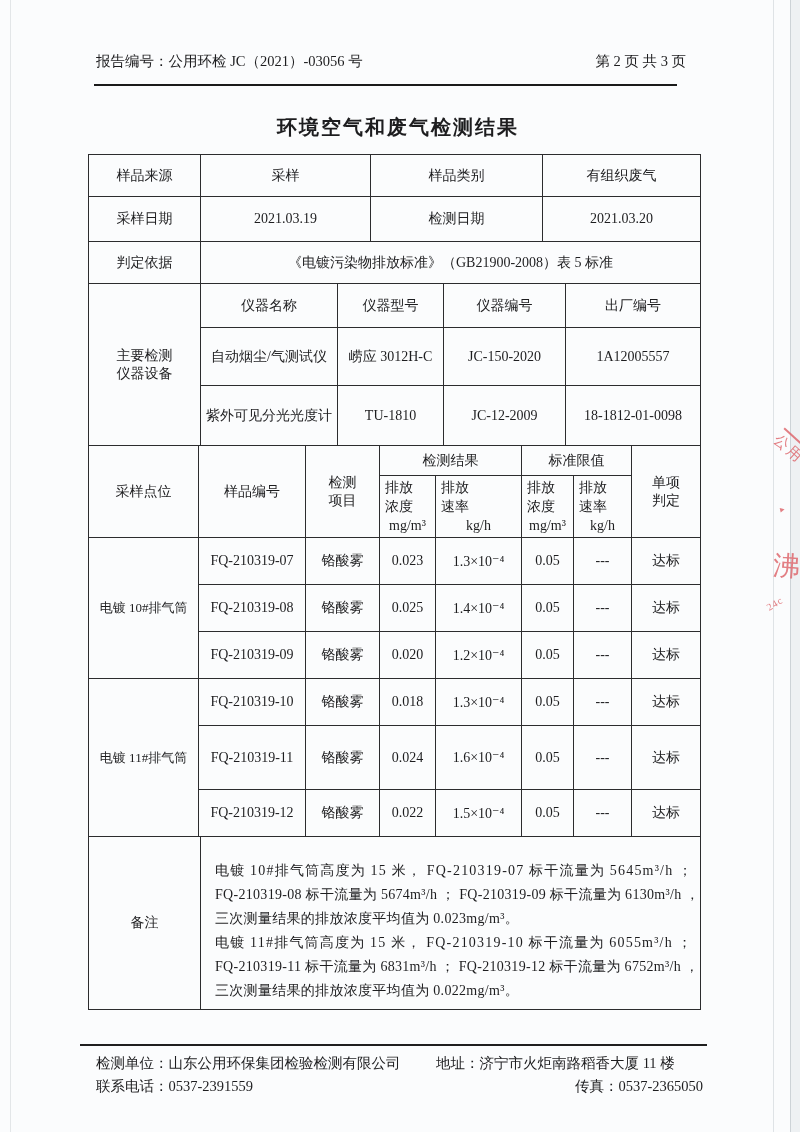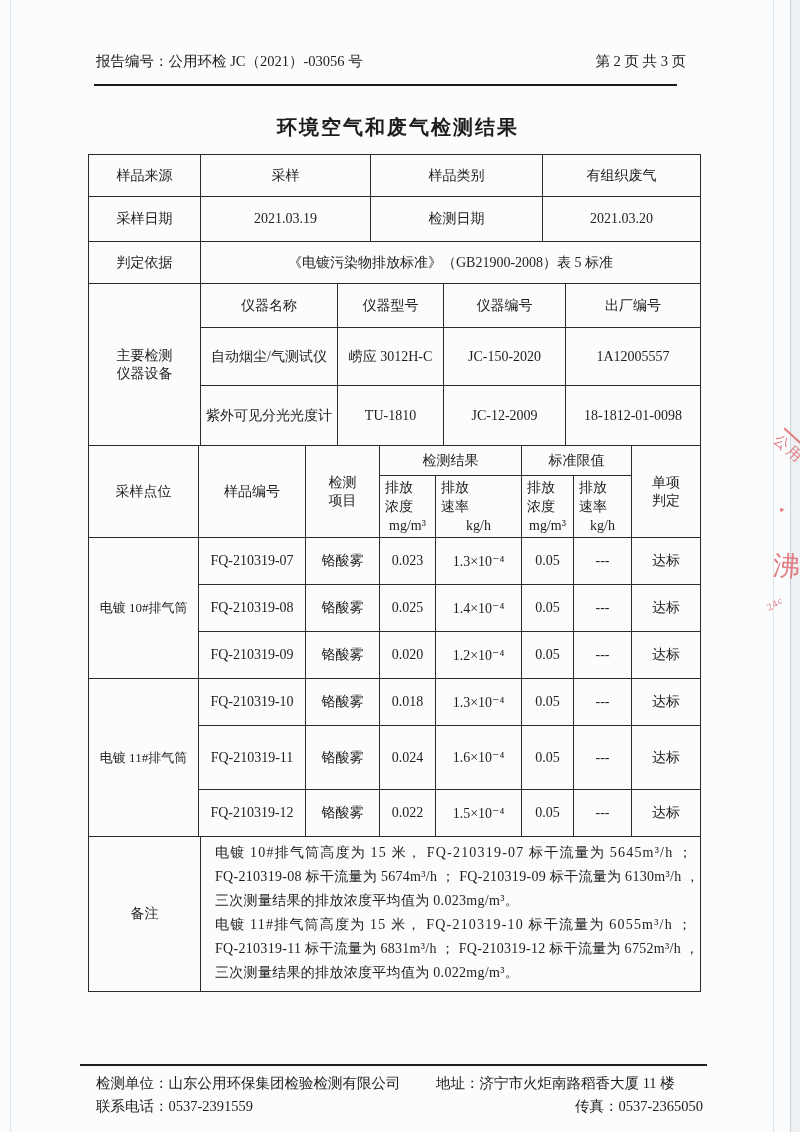--- a/index.html
+++ b/index.html
@@ -21,25 +21,25 @@
   .doc-title { position: absolute; top: 110px; left: 88px; width: 612px; margin: 4px; text-align: center; font-size: 20px; font-weight: bold; letter-spacing: 2px; }
 
   .tables { position: absolute; top: 154px; left: 88px; width: 612px; }
   table { border-collapse: collapse; table-layout: fixed; width: 612px; }
   table + table { margin-top: -1px; }
   td { border: 1px solid #2c2c2e; text-align: center; vertical-align: middle; font-size: 14px; padding: 2px 3px; overflow: hidden; }
   .nowrap { white-space: nowrap; font-size: 13px; }
   .stack { display: inline-block; max-width: 4.6em; }
   .stack2 { display: inline-block; max-width: 2.3em; }
   .subhead span { display: block; line-height: 19px; }
-  .remarks-cell { text-align: left; padding: 4px 10px 6px 14px; vertical-align: middle; }
+  .remarks-cell { text-align: left; padding: 22px 10px 6px 14px; vertical-align: middle; }
   .remark-line { line-height: 24px; font-size: 14px; letter-spacing: 0.3px; white-space: nowrap; }
   .remark-line.wide { letter-spacing: 1.2px; }
 
-  .footer { position: absolute; top: 1044px; left: 80px; width: 627px; margin-top: 20px; }
+  .footer { position: absolute; top: 1044px; left: 80px; width: 627px; }
   .footer-rule { height: 2px; background: #1f1f1f; margin-bottom: 6px; }
   .footer-row { display: flex; font-size: 14.5px; line-height: 23px; }
   .footer-col-a { width: 356px; padding-left: 16px; box-sizing: border-box; }
   .footer-col-b { flex: 1; }
   .footer-col-b.right { text-align: right; padding-right: 4px; }
 
   .seal { position: absolute; left: 760px; top: 430px; width: 40px; height: 210px; color: #dd6066; pointer-events: none; }
   .seal-frag { position: absolute; opacity: 0.8; font-family: "Liberation Serif", "DejaVu Serif", serif; }
   .frag-a { left: 12px; top: 8px; font-size: 15px; transform: rotate(42deg); letter-spacing: 2px; border-top: 2px solid #dd6066; padding-top: 2px; width: 40px; }
   .frag-b { left: 20px; top: 74px; font-size: 9px; transform: rotate(-14deg); }

